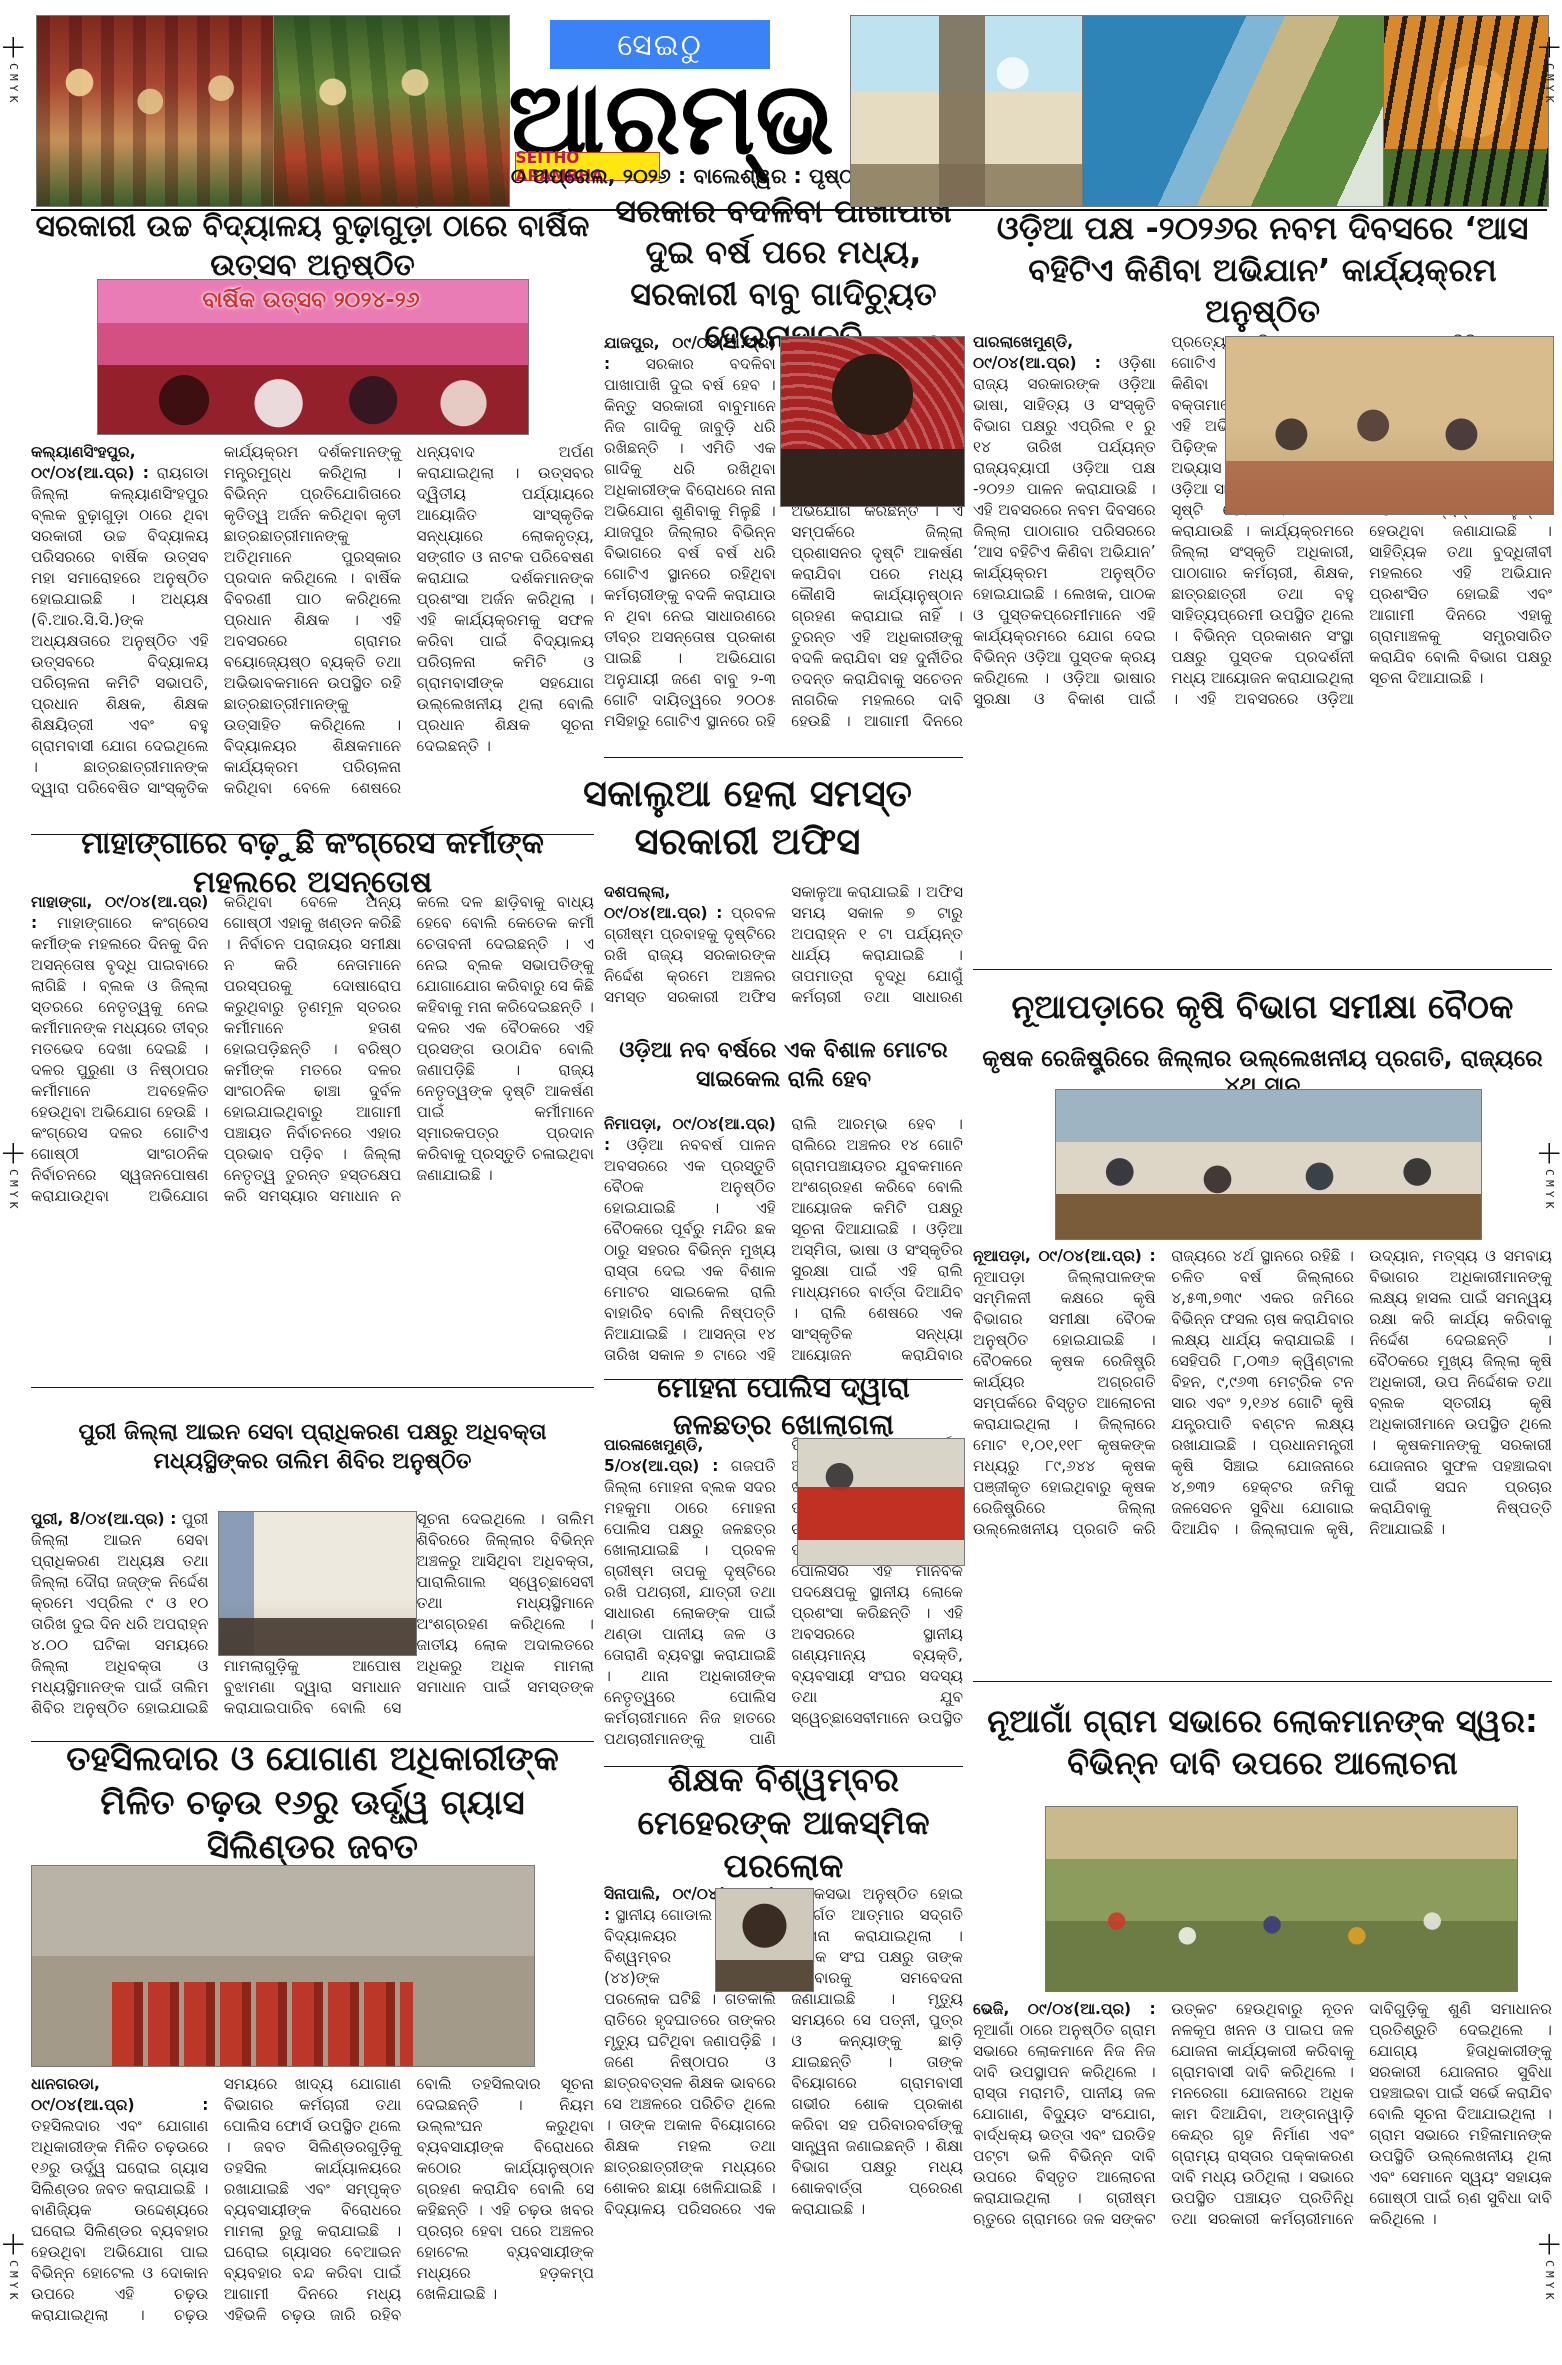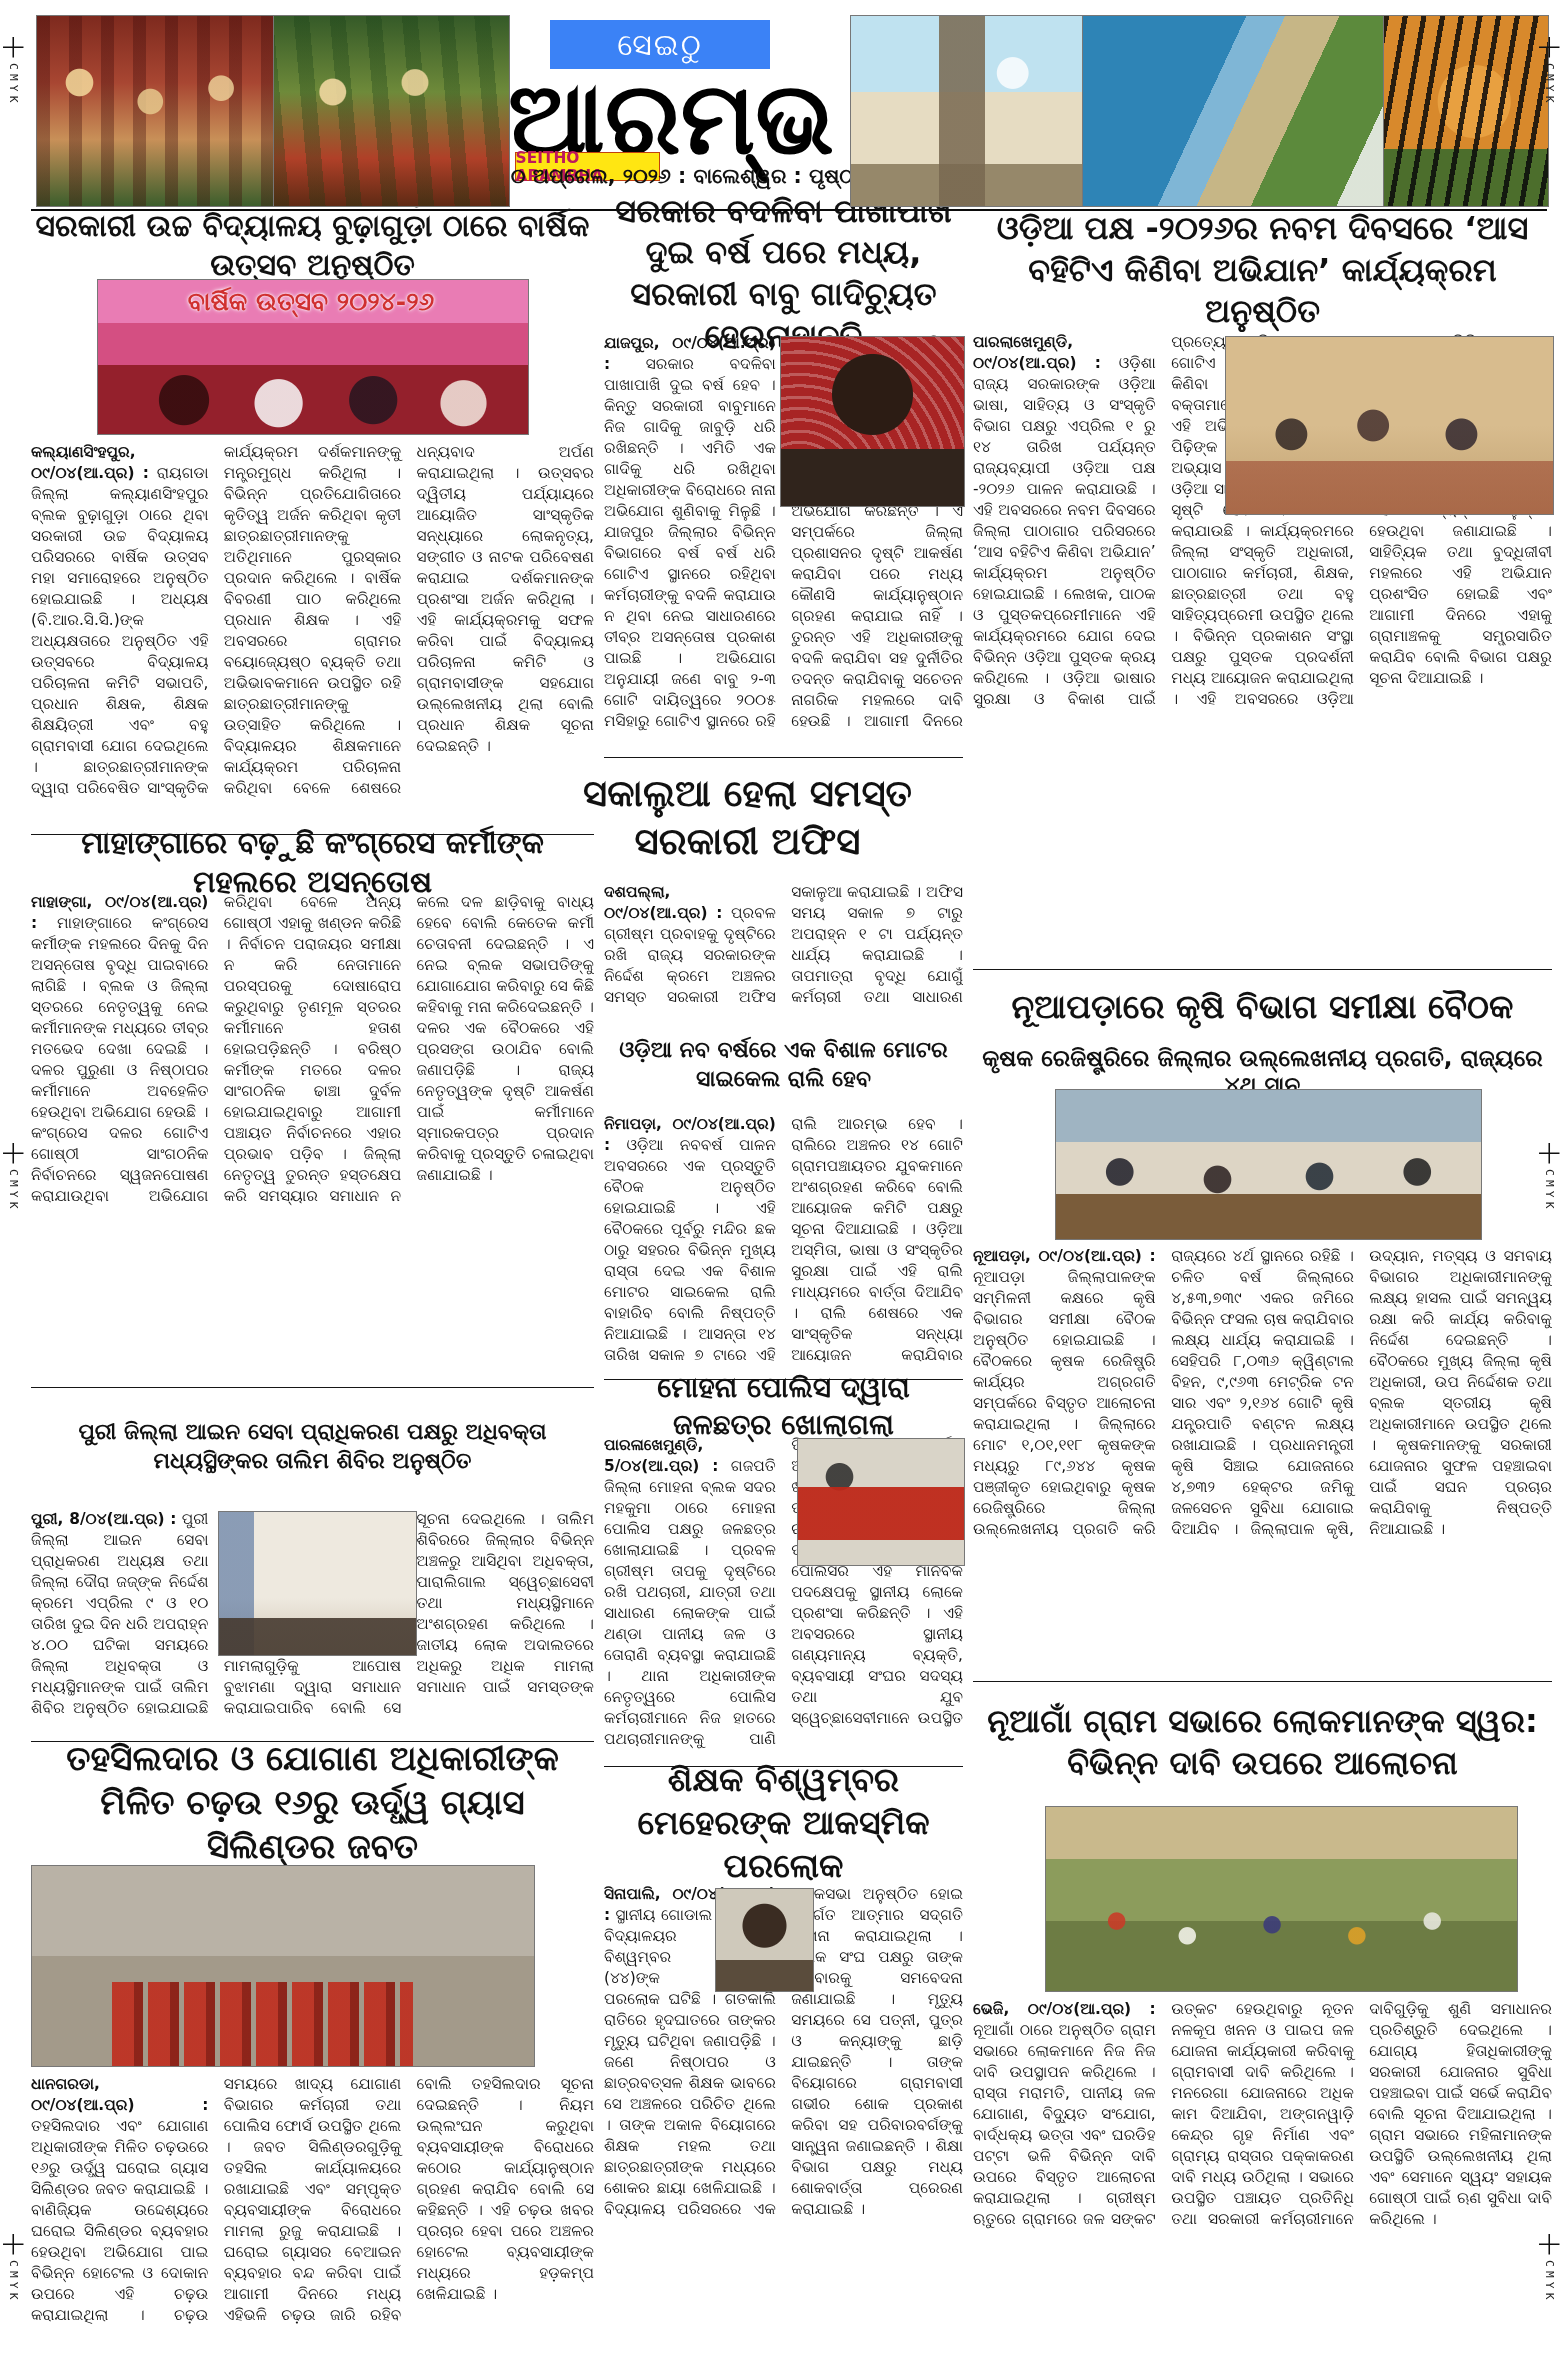--- a/index.html
+++ b/index.html
@@ -79,21 +79,21 @@
       radial-gradient(circle at 50% 36%,#3a2c22 0 21.5px,transparent 22.5px),
       linear-gradient(180deg,#cfc9bb 0 100%);}
   .ph-village{background:
       radial-gradient(circle at 15% 62%,rgba(200,60,40,.9) 0 8.2px,transparent 9.2px),
       radial-gradient(circle at 30% 70%,rgba(240,240,230,.9) 0 8.2px,transparent 9.2px),
       radial-gradient(circle at 48% 64%,rgba(60,60,120,.9) 0 8.2px,transparent 9.2px),
       radial-gradient(circle at 66% 70%,rgba(220,160,40,.9) 0 8.2px,transparent 9.2px),
       radial-gradient(circle at 82% 62%,rgba(230,230,220,.9) 0 8.2px,transparent 9.2px),
       linear-gradient(180deg,#c9b98c 0 28%,#8c9c5c 28% 62%,#6d7c44 62%);}
   .banner-text{position:absolute;top:7.2px;left:0;right:4px;text-align:center;color:#d03030;
-      font-weight:bold;font-size:25px;text-shadow:0 0 4.1px #fff,0 0 2px #fff;z-index:4;}
+      font-weight:bold;font-size:22px;text-shadow:0 0 4.1px #fff,0 0 2px #fff;z-index:4;}
   
   .headline{font-weight:bold;text-align:center;line-height:1.3;display:flex;align-items:center;justify-content:center;}
   .subhead{font-weight:bold;text-align:center;}
   .body-text{font-size:15.4px;line-height:21px;text-align:justify;overflow:hidden;column-gap:15.4px;}
   .cols2{column-count:2;}
   .cols3{column-count:3;}
   .dl{font-weight:bold;}
   .hr{border-top:1.5px solid #161616;}
   
   .regmark{position:absolute;width:22.5px;display:flex;flex-direction:column;align-items:center;z-index:5;}

